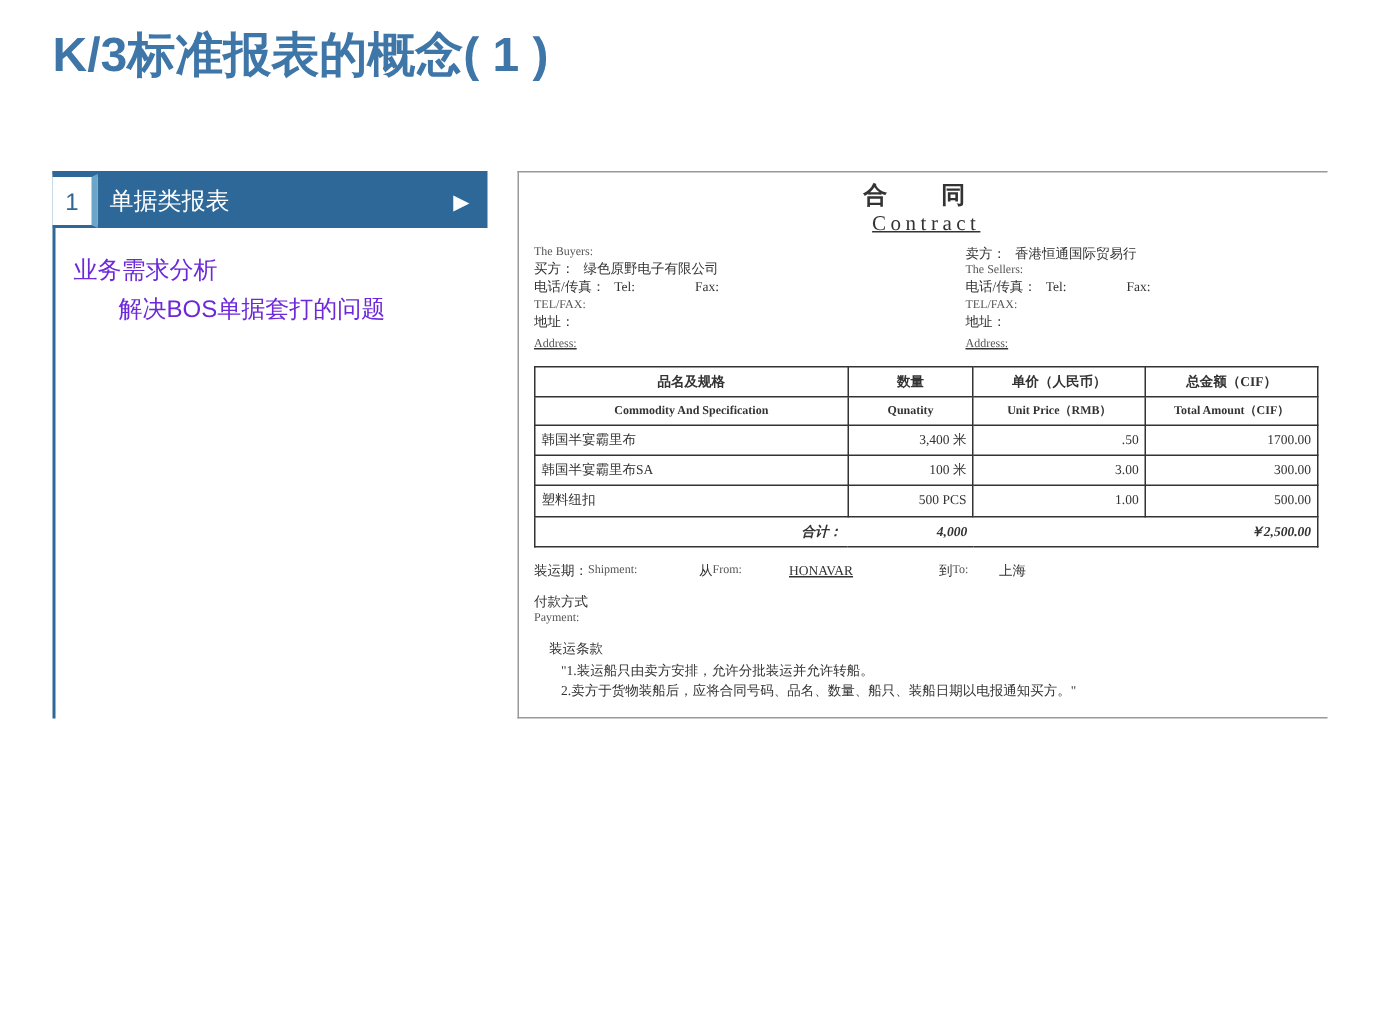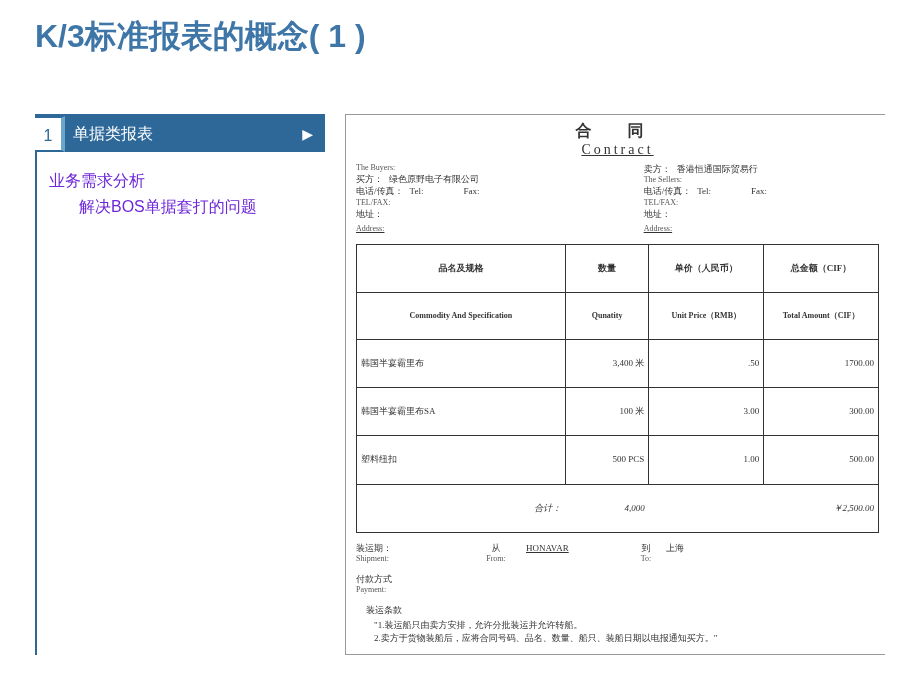--- a/index.html
+++ b/index.html
@@ -90,32 +90,32 @@
     .addr-right { margin-left: auto; }
 
     table.items {
       width: 100%;
       border-collapse: collapse;
       margin-top: 10px;
       font-size: 9px;
     }
     table.items th, table.items td {
       border: 1px solid #333;
-      padding: 18px 4px;
+      padding: 4px 4px;
       text-align: center;
     }
     table.items th { font-weight: bold; }
     table.items .sub-th { font-size: 8px; font-weight: bold; }
     table.items td.left { text-align: left; }
     table.items td.right { text-align: right; }
     table.items tr.no-top td { border-top: none; }
-    table.items tr.total td { font-weight: normal; font-style: italic; }
+    table.items tr.total td { font-weight: bold; font-style: italic; }
 
     .ship-row { display: flex; margin-top: 10px; font-size: 9px; }
-    .ship-row > div { display: flex; flex-direction: column; }
+    .ship-row > div { display: flex; flex-direction: row; }
     .ship-col1 { width: 110px; }
     .ship-col2 { width: 60px; text-align: center; }
     .ship-col3 { width: 100px; text-decoration: underline; }
     .ship-col4 { width: 40px; text-align: center; }
     .ship-col5 { width: 80px; }
     .ship-en { font-size: 8px; color: #555; }
 
     .pay-row { margin-top: 10px; font-size: 9px; }
     .pay-en { font-size: 8px; color: #555; }
     .terms-title { margin-top: 10px; font-weight: normal; font-size: 9px; padding-left: 10px;}

